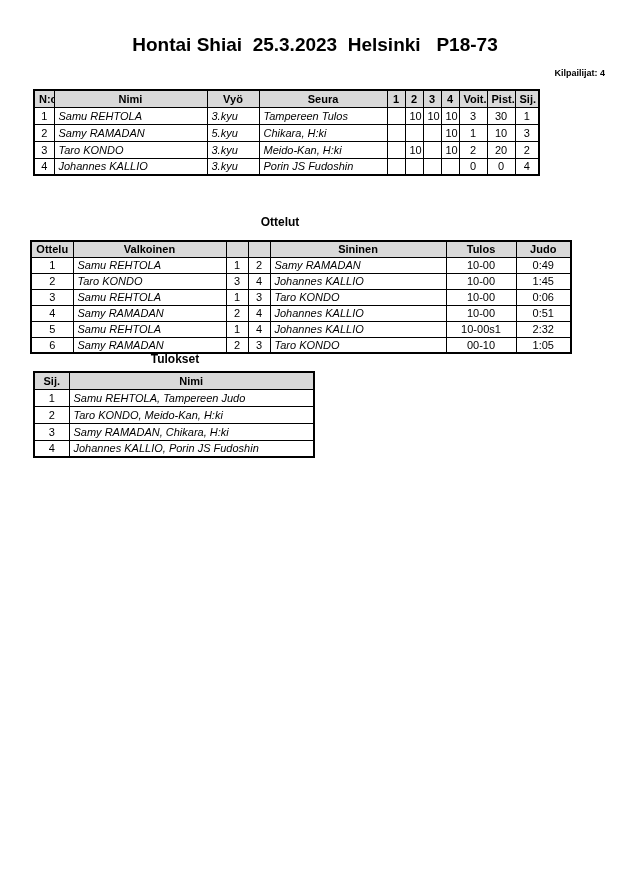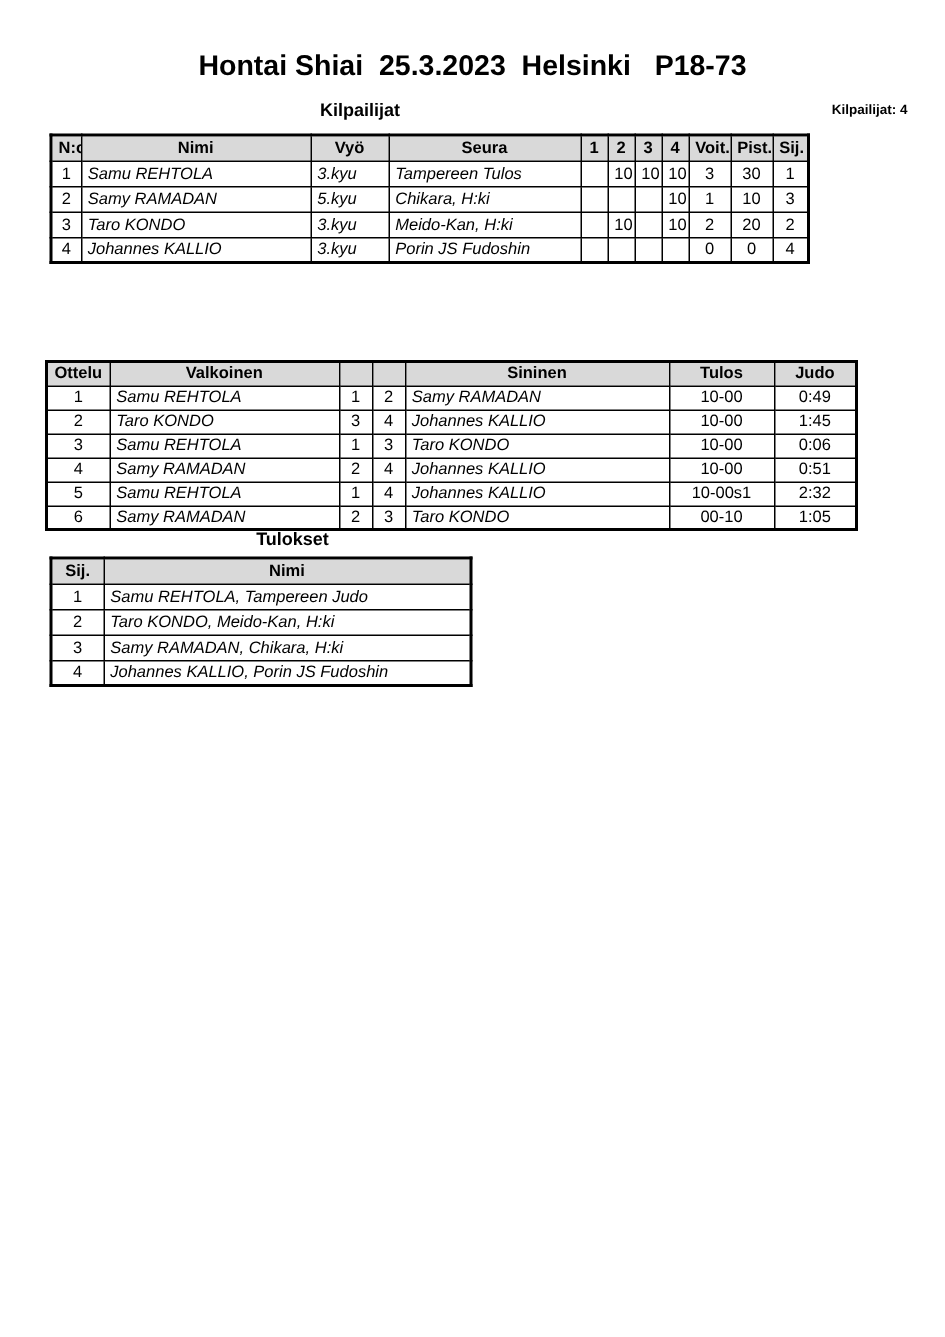--- a/index.html
+++ b/index.html
@@ -23,21 +23,21 @@
     white-space: pre;
   }
   .section-heading {
     position: absolute;
     font-size: 12px;
     font-weight: bold;
     text-align: center;
   }
   #kilpailijat-heading { top: 66px; left: 0; width: 480px; }
   #ottelut-heading    { top: 215px; left: 0; width: 560px; }
-  #tulokset-heading   { top: 352px; left: 0; width: 350px; margin-left: 20px; }
+  #tulokset-heading   { top: 352px; left: 0; width: 350px; }
   .count-label {
     position: absolute;
     top: 68px; left: 440px; width: 165px;
     text-align: right;
     font-size: 9px;
     font-weight: bold;
   }
   table {
     position: absolute;
     border-collapse: collapse;
@@ -66,21 +66,20 @@
   #ottelut-table     { top: 240px; left: 30px; width: 540px; }
   #tulokset-table    { top: 371px; left: 33px; width: 280px; }
 </style>
 </head>
 <body>
 
 <div class="page">
 
   <div class="title">Hontai Shiai  25.3.2023  Helsinki   P18-73</div>
 
-  <div class="section-heading" id="kilpailijat-heading">Kilpailijat</div>
   <div class="count-label">Kilpailijat: 4</div>
 
   <table id="kilpailijat-table">
     <colgroup>
       <col style="width:20px">
         <col style="width:153px">
         <col style="width:52px">
         <col style="width:128px">
       <col style="width:18px">
         <col style="width:18px">
@@ -154,20 +153,21 @@
         <td class="c"></td>
         <td class="c"></td>
         <td class="c"></td>
         <td class="c">0</td>
         <td class="c">0</td>
         <td class="c">4</td>
       </tr>
     </tbody>
   </table>
 
+  <div class="section-heading" id="ottelut-heading">Ottelut</div>
 
   <table id="ottelut-table">
     <colgroup>
       <col style="width:42px">
         <col style="width:153px">
         <col style="width:22px">
         <col style="width:22px">
       <col style="width:176px">
         <col style="width:70px">
         <col style="width:55px">

